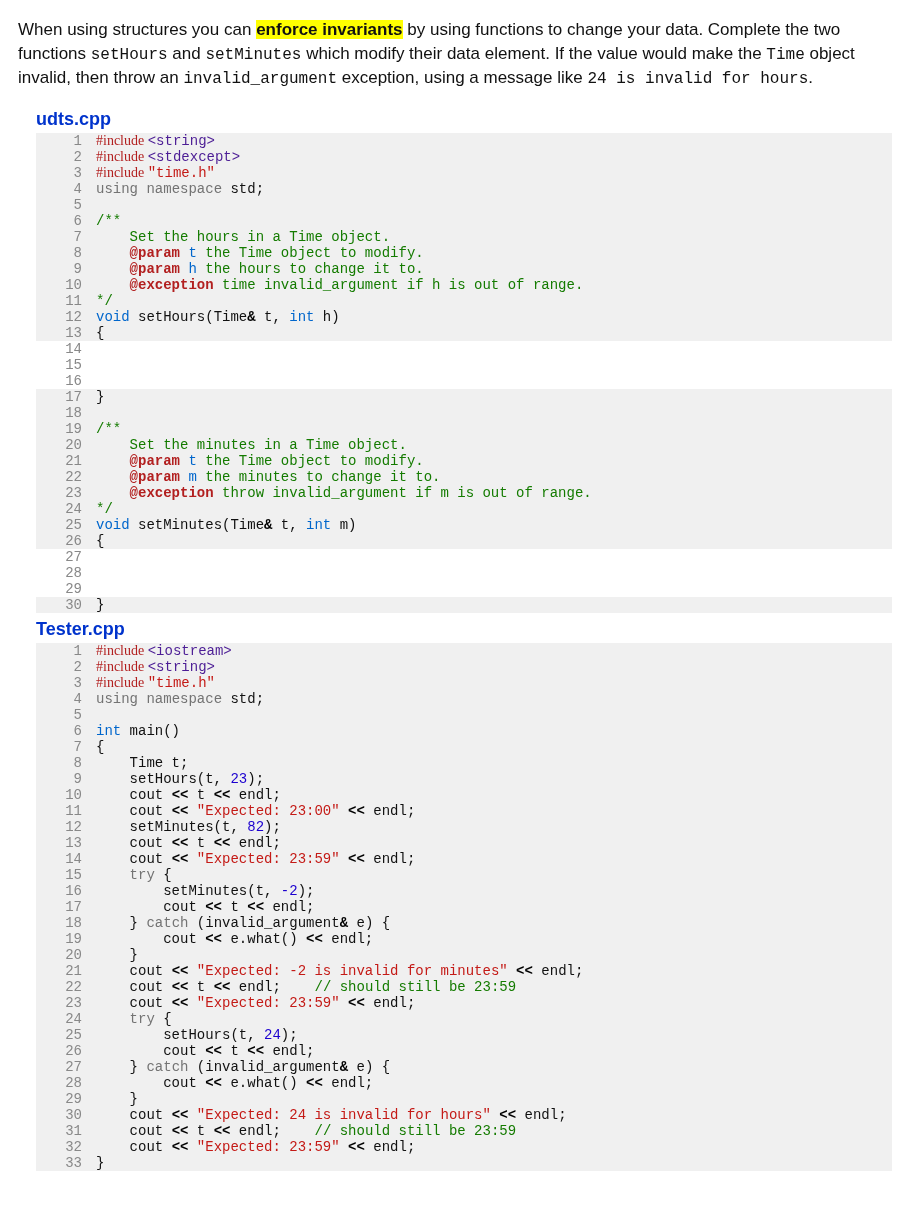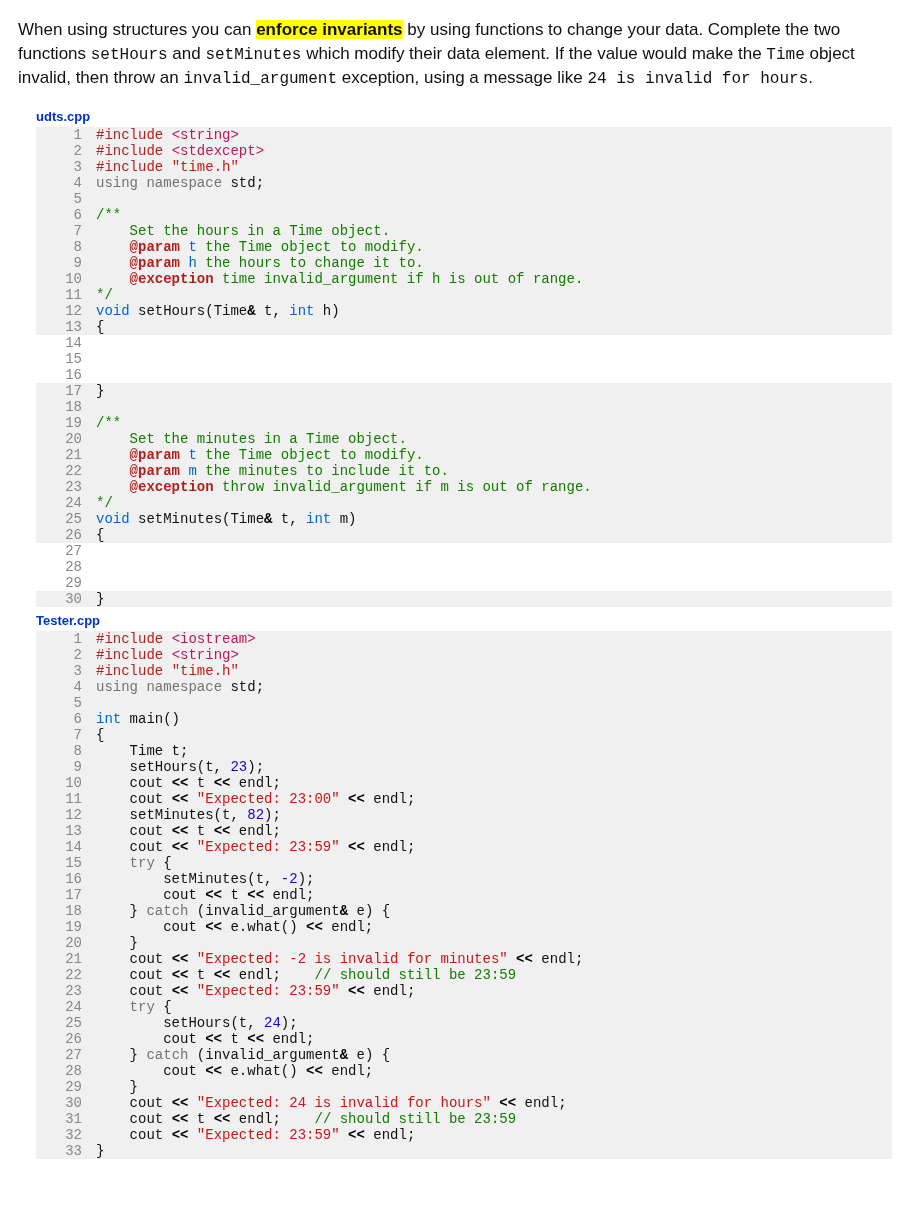--- a/index.html
+++ b/index.html
@@ -20,21 +20,21 @@
     background: #ffff00;
     font-weight: 700;
   }
   .intro code, .mono {
     font-family: "SFMono-Regular", Consolas, "Liberation Mono", Menlo, monospace;
     font-size: 16px;
   }
   .filename {
     color: #0033cc;
     font-weight: 700;
-    font-size: 13px;
+    font-size: 18px;
     margin: 6px 0 2px 18px;
   }
   .code-block {
     font-family: "SFMono-Regular", Consolas, "Liberation Mono", Menlo, monospace;
     font-size: 14px;
     line-height: 16px;
     margin-left: 18px;
     border-top: 1px solid #fff;
   }
   .code-row {
@@ -50,23 +50,23 @@
     flex-shrink: 0;
   }
   .cl {
     flex: 1;
     padding-left: 4px;
   }
   .shade-gray { background: #f0f0f0; }
   .shade-white { background: #ffffff; }
   
   .tk-kw    { color: #737373; }           
-  .tk-pp    { color: #b21f1f; }           
+  .tk-pp    { color: #b21f1f; font-family: Liberation Serif, serif; }           
   .tk-str   { color: #c41a16; }           
-  .tk-ang   { color: #be185d; }           
+  .tk-ang   { color: #4c1d95; }           
   .tk-num   { color: #1c00cf; }           
   .tk-type  { color: #0066cc; }           
   .tk-com   { color: #147b00; }            
   .tk-tag   { color: #b21f1f; font-weight:700;} 
   .tk-p1    { color: #0066cc; }            
   .tk-op    { color: #000; font-weight:700;}   
   .tk-linecom { color: #147b00; }          
 </style>
 </head>
 <body>
@@ -91,21 +91,21 @@
     <div class="code-row shade-gray"><div class="ln shade-gray">12</div><div class="cl"><span class="tk-type">void </span><span>setHours(Time</span><span class="tk-op">&amp;</span><span> t, </span><span class="tk-type">int</span><span> h)</span></div></div>
     <div class="code-row shade-gray"><div class="ln shade-gray">13</div><div class="cl"><span>{</span></div></div>
     <div class="code-row shade-white"><div class="ln shade-white">14</div><div class="cl"><span></span></div></div>
     <div class="code-row shade-white"><div class="ln shade-white">15</div><div class="cl"><span></span></div></div>
     <div class="code-row shade-white"><div class="ln shade-white">16</div><div class="cl"><span></span></div></div>
     <div class="code-row shade-gray"><div class="ln shade-gray">17</div><div class="cl"><span>}</span></div></div>
     <div class="code-row shade-gray"><div class="ln shade-gray">18</div><div class="cl"><span></span></div></div>
     <div class="code-row shade-gray"><div class="ln shade-gray">19</div><div class="cl"><span class="tk-com">/**</span></div></div>
     <div class="code-row shade-gray"><div class="ln shade-gray">20</div><div class="cl"><span class="tk-com">    Set the minutes in a Time object.</span></div></div>
     <div class="code-row shade-gray"><div class="ln shade-gray">21</div><div class="cl"><span class="tk-com">    </span><span class="tk-tag">@param</span><span class="tk-com"> </span><span class="tk-p1">t</span><span class="tk-com"> the Time object to modify.</span></div></div>
-    <div class="code-row shade-gray"><div class="ln shade-gray">22</div><div class="cl"><span class="tk-com">    </span><span class="tk-tag">@param</span><span class="tk-com"> </span><span class="tk-p1">m</span><span class="tk-com"> the minutes to include it to.</span></div></div>
+    <div class="code-row shade-gray"><div class="ln shade-gray">22</div><div class="cl"><span class="tk-com">    </span><span class="tk-tag">@param</span><span class="tk-com"> </span><span class="tk-p1">m</span><span class="tk-com"> the minutes to change it to.</span></div></div>
     <div class="code-row shade-gray"><div class="ln shade-gray">23</div><div class="cl"><span class="tk-com">    </span><span class="tk-tag">@exception</span><span class="tk-com"> throw invalid_argument if m is out of range.</span></div></div>
     <div class="code-row shade-gray"><div class="ln shade-gray">24</div><div class="cl"><span class="tk-com">*/</span></div></div>
     <div class="code-row shade-gray"><div class="ln shade-gray">25</div><div class="cl"><span class="tk-type">void </span><span>setMinutes(Time</span><span class="tk-op">&amp;</span><span> t, </span><span class="tk-type">int</span><span> m)</span></div></div>
     <div class="code-row shade-gray"><div class="ln shade-gray">26</div><div class="cl"><span>{</span></div></div>
     <div class="code-row shade-white"><div class="ln shade-white">27</div><div class="cl"><span></span></div></div>
     <div class="code-row shade-white"><div class="ln shade-white">28</div><div class="cl"><span></span></div></div>
     <div class="code-row shade-white"><div class="ln shade-white">29</div><div class="cl"><span></span></div></div>
     <div class="code-row shade-gray"><div class="ln shade-gray">30</div><div class="cl"><span>}</span></div></div>
   </div>
 

